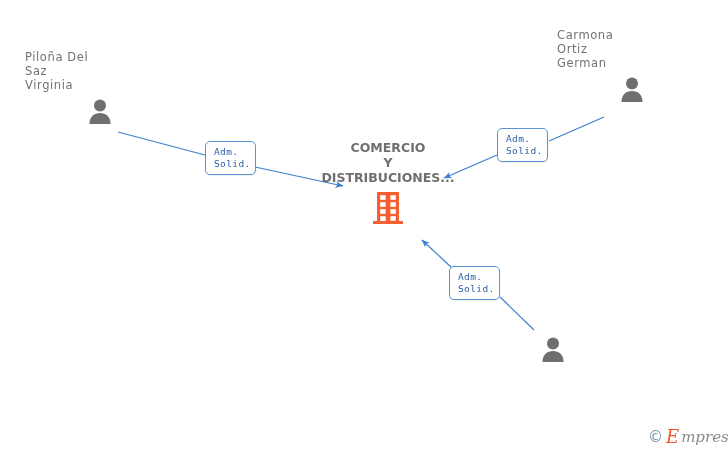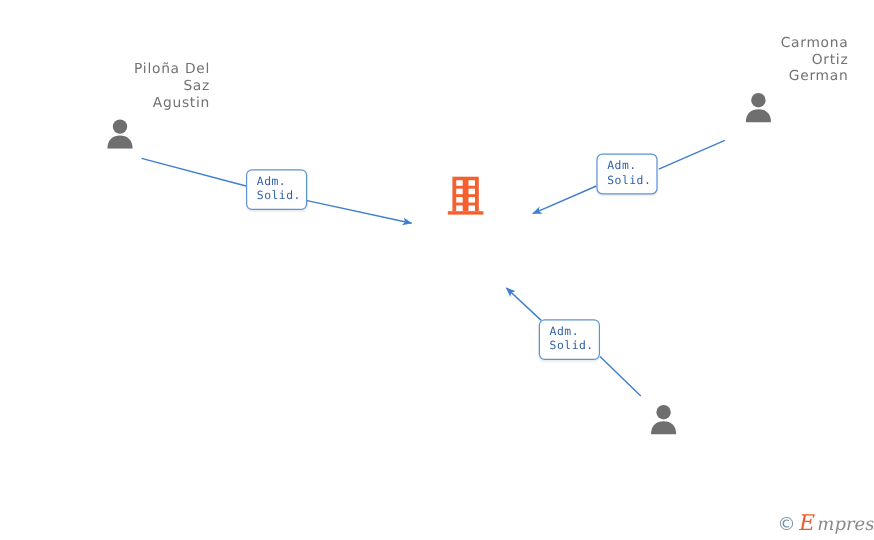--- a/index.html
+++ b/index.html
@@ -22,21 +22,21 @@
     left: 0;
     top: 0;
     width: 728px;
     height: 450px;
     pointer-events: none;
   }
   
   .person {
     position: absolute;
     width: 150px;
-    text-align: right;
+    text-align: left;
   }
   .person-name {
     color: #727272;
     font-family: "DejaVu Sans", sans-serif;
     font-size: 11.5px;
     line-height: 14px;
     letter-spacing: 0.6px;
     white-space: pre-line;
   }
   .avatar-wrap {
@@ -137,21 +137,21 @@
     <path d="M604,117 L549,141" fill="none" stroke="#3f7fd0" stroke-width="1.2"></path>
     <path d="M497,155 L444,178" fill="none" stroke="#3f7fd0" stroke-width="1.2" marker-end="url(#arrowEnd)"></path>
 
     <path d="M534,330 L500,297" fill="none" stroke="#3f7fd0" stroke-width="1.2"></path>
     <path d="M451,267 L422,240" fill="none" stroke="#3f7fd0" stroke-width="1.2" marker-end="url(#arrowEnd)"></path>
   </svg>
 
   <div class="person" style="left:25px; top:50px;">
     <div class="person-name">Piloña Del
 Saz
-Agustin</div>
+Virginia</div>
     <div class="avatar-wrap">
       <svg class="avatar" width="24" height="26" viewBox="0 0 24 26" style="top:6px;">
         <circle cx="12" cy="7.5" r="6" fill="#6f6f6f"></circle>
         <path d="M1.5,26 C1.5,18.5 6,15 12,15 C18,15 22.5,18.5 22.5,26 Z" fill="#6f6f6f"></path>
       </svg>
     </div>
   </div>
 
   <div class="person" style="left:557px; top:28px;">
     <div class="person-name">Carmona
@@ -168,20 +168,23 @@
   <div class="person" style="left:478px; top:336px;">
     <div class="avatar-wrap">
       <svg class="avatar" width="24" height="26" viewBox="0 0 24 26" style="top:0px;">
         <circle cx="12" cy="7.5" r="6" fill="#6f6f6f"></circle>
         <path d="M1.5,26 C1.5,18.5 6,15 12,15 C18,15 22.5,18.5 22.5,26 Z" fill="#6f6f6f"></path>
       </svg>
     </div>
   </div>
 
   <div class="company" style="left:273px; top:140px;">
+    <div class="company-name">COMERCIO
+Y
+DISTRIBUCIONES...</div>
     <div class="building-wrap">
       <svg class="building" width="30" height="32" viewBox="0 0 30 32">
         <rect x="4" y="0" width="22" height="29" fill="#f4602f"></rect>
         <rect x="7.2" y="3.2" width="5.4" height="4.6" fill="#ffffff"></rect>
         <rect x="17.4" y="3.2" width="5.4" height="4.6" fill="#ffffff"></rect>
         <rect x="7.2" y="10.2" width="5.4" height="4.6" fill="#ffffff"></rect>
         <rect x="17.4" y="10.2" width="5.4" height="4.6" fill="#ffffff"></rect>
         <rect x="7.2" y="17.2" width="5.4" height="4.6" fill="#ffffff"></rect>
         <rect x="17.4" y="17.2" width="5.4" height="4.6" fill="#ffffff"></rect>
         <rect x="7.2" y="24.2" width="5.4" height="4.8" fill="#ffffff"></rect>

